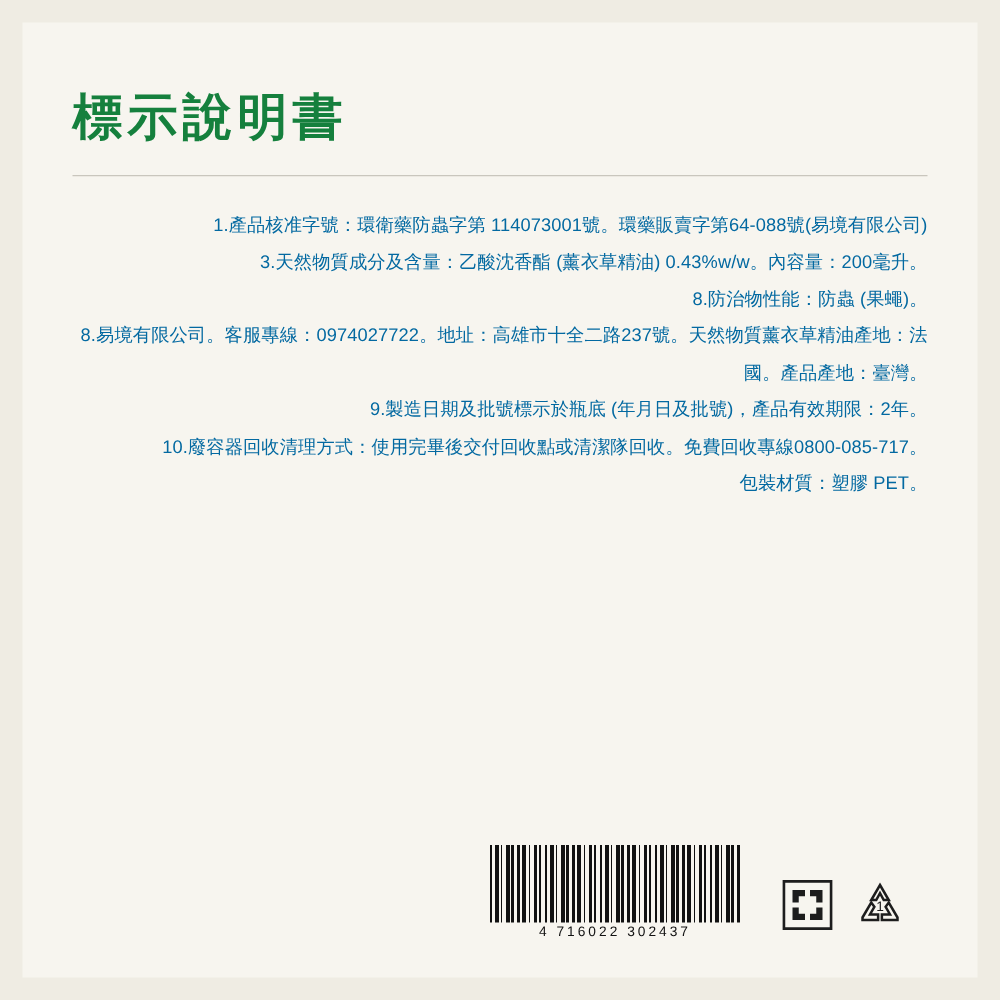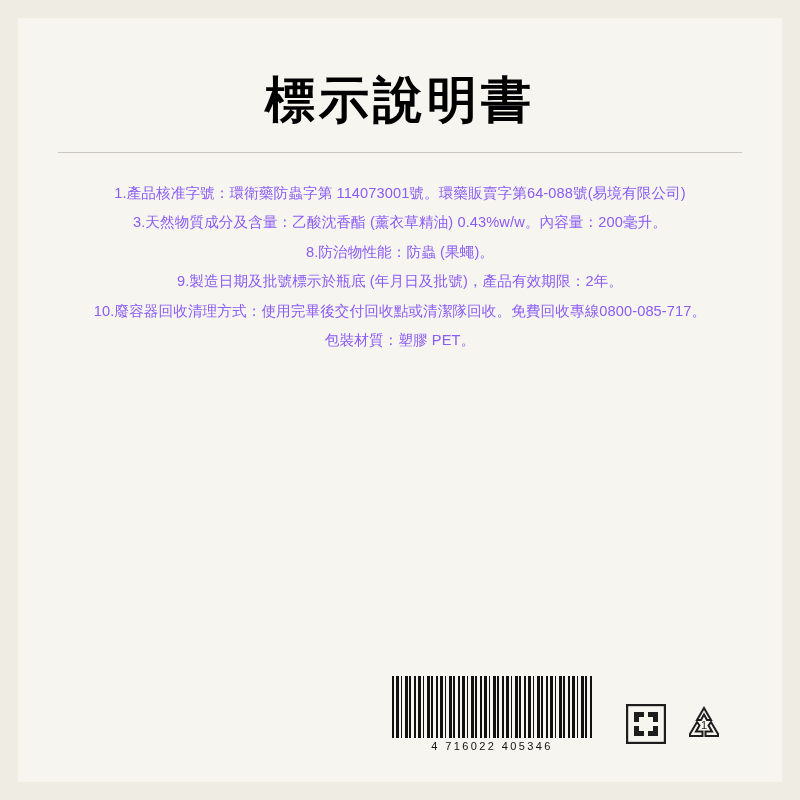--- a/index.html
+++ b/index.html
@@ -30,41 +30,40 @@
     position: absolute;
     left: 18px;
     top: 18px;
     width: 764px;
     height: 764px;
     background: #f7f5ef;
     box-sizing: border-box;
     padding: 36px 40px 20px 40px;
   }
   .title {
-    text-align: center;
-    color: #000000;
-    font-size: 50px;
+    color: #15803d;
+    font-size: 40px;
     font-weight: bold;
     letter-spacing: 4px;
     margin: 16px 0 0 0;
     line-height: 1.2;
   }
   .divider {
     margin: 22px auto 0 auto;
     width: 100%;
     height: 1px;
     background: #c9c6bd;
   }
   .body {
     margin-top: 26px;
-    color: #8b5cf6;
+    color: #0369a1;
     font-size: 14.6px;
     line-height: 2.02;
     letter-spacing: 0.1px;
-    text-align: center;
+    text-align: right;
   }
   .body p {
     margin: 0 0 0 0;
     text-indent: 0;
   }
   .footer {
     position: absolute;
     left: 40px;
     right: 40px;
     bottom: 24px;
@@ -117,30 +116,31 @@
 <div class="page">
   <div class="sheet">
 
     <h1 class="title">標示說明書</h1>
     <div class="divider"></div>
 
     <div class="body">
       <p>1.產品核准字號：環衛藥防蟲字第 114073001號。環藥販賣字第64-088號(易境有限公司)</p>
       <p>3.天然物質成分及含量：乙酸沈香酯 (薰衣草精油) 0.43%w/w。內容量：200毫升。</p>
       <p>8.防治物性能：防蟲 (果蠅)。</p>
+      <p>8.易境有限公司。客服專線：0974027722。地址：高雄市十全二路237號。天然物質薰衣草精油產地：法國。產品產地：臺灣。</p>
       <p>9.製造日期及批號標示於瓶底 (年月日及批號)，產品有效期限：2年。</p>
       <p>10.廢容器回收清理方式：使用完畢後交付回收點或清潔隊回收。免費回收專線0800-085-717。</p>
       <p>包裝材質：塑膠 PET。</p>
     </div>
 
     <div class="footer">
 
       <div class="barcode-wrap">
         <div class="barcode"></div>
-        <div class="barcode-num">4 716022 405346</div>
+        <div class="barcode-num">4 716022 302437</div>
       </div>
 
       <div class="marks">
 
         <div class="mark-box">
           <svg width="40" height="40" viewBox="0 0 40 40">
             <rect x="1" y="1" width="38" height="38" fill="none" stroke="#1d1d1d" stroke-width="2.4"></rect>
             <path d="M8 8 L18 8 L18 13 L13 13 L13 18 L8 18 Z" fill="#1d1d1d"></path>
             <path d="M32 8 L22 8 L22 13 L27 13 L27 18 L32 18 Z" fill="#1d1d1d"></path>
             <path d="M8 32 L18 32 L18 27 L13 27 L13 22 L8 22 Z" fill="#1d1d1d"></path>

